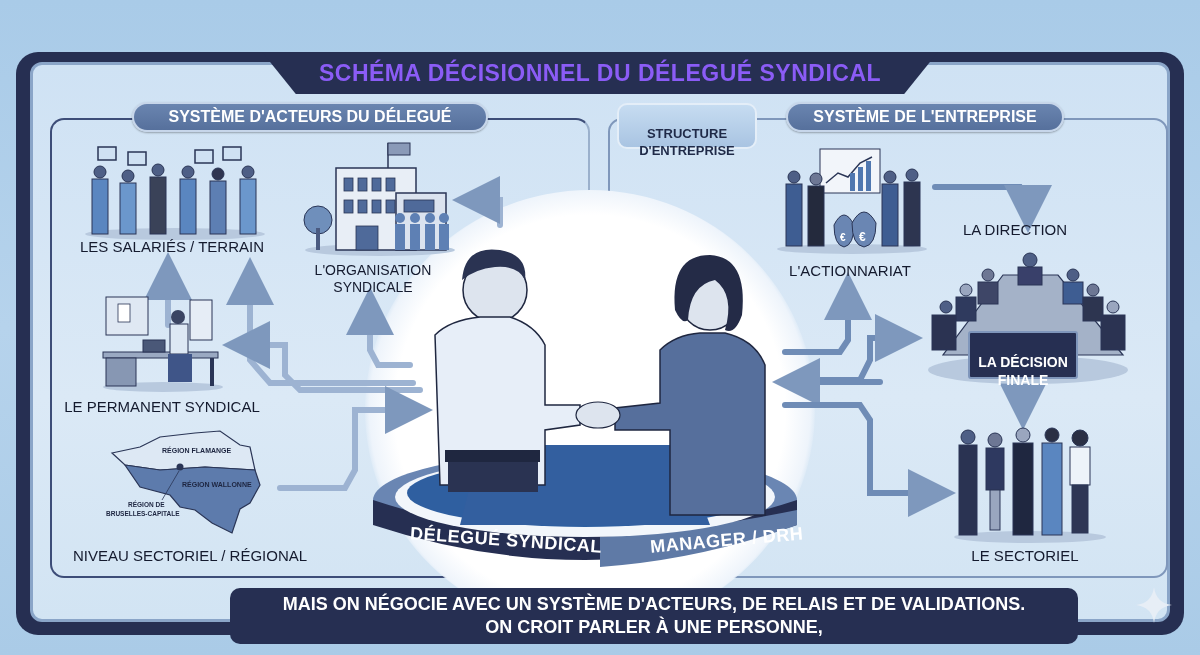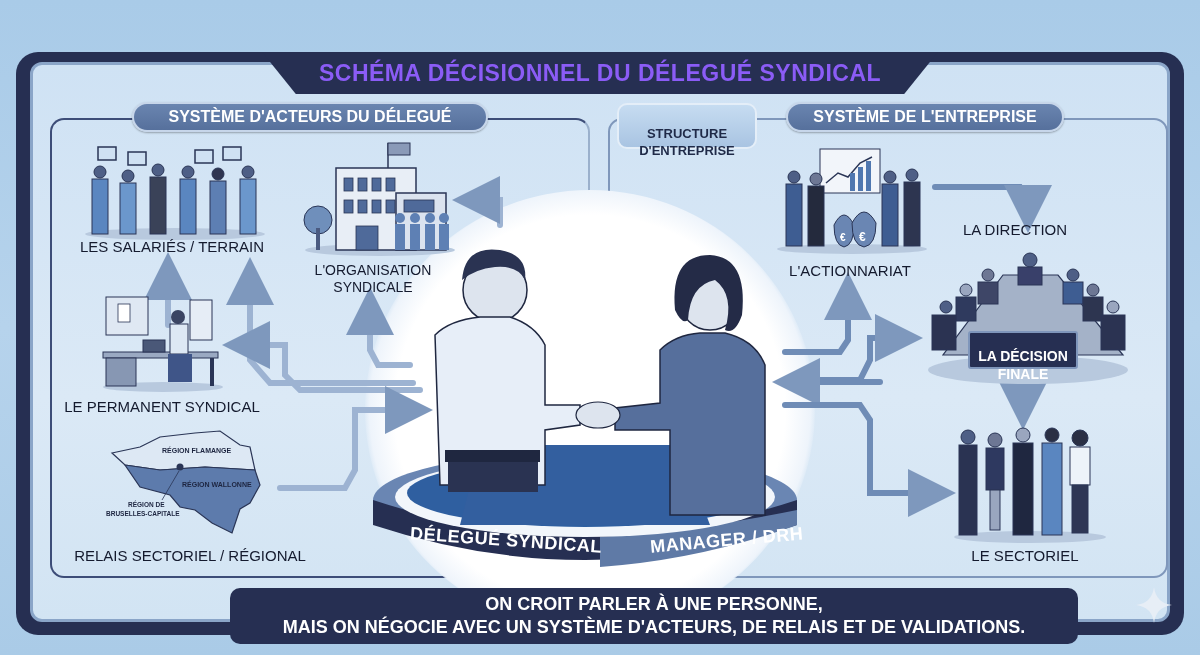--- a/index.html
+++ b/index.html
@@ -190,21 +190,21 @@
 <svg class="illus" style="left:100px;top:425px" width="170" height="120">
   <path d="M12,28 L40,22 L60,12 L95,8 L120,6 L140,20 L150,22 L155,45 L105,42 L60,45 L25,40 Z" fill="#dde8f4" stroke="#2a3556" stroke-width="1.2"></path>
   <path d="M25,40 L60,45 L105,42 L155,45 L160,60 L150,78 L140,84 L132,108 L112,98 L95,85 L80,82 L70,70 L40,62 Z" fill="#5d7bac" stroke="#2a3556" stroke-width="1.2"></path>
   <circle cx="80" cy="42" r="3.5" fill="#2a3556"></circle>
   <line x1="79" y1="46" x2="62" y2="75" stroke="#2a3556" stroke-width="0.8"></line>
   <text x="62" y="28" font-family="Liberation Sans, sans-serif" font-size="7" font-weight="bold" fill="#1d2540">RÉGION FLAMANGE</text>
   <text x="82" y="62" font-family="Liberation Sans, sans-serif" font-size="7" font-weight="bold" fill="#1d2540">RÉGION WALLONNE</text>
   <text x="28" y="82" font-family="Liberation Sans, sans-serif" font-size="6.5" font-weight="bold" fill="#1d2540">RÉGION DE</text>
   <text x="6" y="91" font-family="Liberation Sans, sans-serif" font-size="6.5" font-weight="bold" fill="#1d2540">BRUSELLES-CAPITALE</text>
 </svg>
-<div class="label" style="left:70px;top:547px;width:240px;font-size:15px">RELAIS SECTORIEL / RÉGIONAL</div>
+<div class="label" style="left:70px;top:547px;width:240px;font-size:15px">NIVEAU SECTORIEL / RÉGIONAL</div>
 
 <svg class="illus" style="left:772px;top:145px" width="160" height="110">
   <ellipse cx="80" cy="104" rx="75" ry="5" fill="#b8c9de"></ellipse>
   <rect x="48" y="4" width="60" height="44" fill="#f2f5fa" stroke="#2a3556"></rect>
   <polyline points="54,38 66,28 76,32 88,18 100,12" fill="none" stroke="#2a3556" stroke-width="1.5"></polyline>
   <g fill="#4f77b0">
       <rect x="78" y="28" width="5" height="18"></rect>
       <rect x="86" y="22" width="5" height="24"></rect>
       <rect x="94" y="16" width="5" height="30"></rect>
     </g>
@@ -242,21 +242,21 @@
     <circle cx="28" cy="62" r="6" fill="#4e5f86"></circle>
       <rect x="14" y="70" width="24" height="35" fill="#2b3352"></rect>
     <circle cx="155" cy="30" r="6" fill="#4e5f86"></circle>
       <rect x="145" y="37" width="20" height="22" fill="#3e5d92"></rect>
     <circle cx="175" cy="45" r="6" fill="#6d7794"></circle>
       <rect x="165" y="52" width="20" height="24" fill="#2d3550"></rect>
     <circle cx="195" cy="62" r="6" fill="#9aa6bf"></circle>
       <rect x="183" y="70" width="24" height="35" fill="#2b3352"></rect>
   </g>
 </svg>
-<div style="position:absolute;left:968px;top:331px;width:110px;height:38px;background:#262f52;border:2px solid #7f96bb;border-radius:3px;color:#fff;font-weight:bold;font-size:14px;text-align:center;line-height:18px;padding-top:14px;">
+<div style="position:absolute;left:968px;top:331px;width:110px;height:48px;background:#262f52;border:2px solid #7f96bb;border-radius:3px;color:#fff;font-weight:bold;font-size:14px;text-align:center;line-height:18px;padding-top:20px;">
   <div>LA DÉCISION</div>
   <div>FINALE</div>
 </div>
 
 <svg class="illus" style="left:950px;top:425px" width="160" height="120">
   <ellipse cx="80" cy="112" rx="76" ry="6" fill="#b8c9de"></ellipse>
   <g stroke="#2a3556">
     <circle cx="18" cy="12" r="7" fill="#4e5f86"></circle>
       <rect x="9" y="20" width="18" height="90" fill="#2a3352"></rect>
     <circle cx="45" cy="15" r="7" fill="#6d7794"></circle>
@@ -292,19 +292,19 @@
   <circle cx="340" cy="75" r="30" fill="#dde4ee" stroke="#1f2740" stroke-width="1.5"></circle>
   <path d="M305,85 Q300,30 340,30 Q378,32 372,90 Q365,110 355,105 Q365,70 345,55 Q320,60 318,95 Q312,100 305,85 Z" fill="#242b47"></path>
   <path d="M290,125 Q305,110 330,108 L355,108 Q385,115 395,140 L395,290 L300,290 L300,205 L245,205 L245,183 L290,178 Z" fill="#566f9c" stroke="#1f2740" stroke-width="1.5"></path>
 
   <ellipse cx="228" cy="190" rx="22" ry="13" fill="#dde4ee" stroke="#1f2740" stroke-width="1.2"></ellipse>
 </svg>
 <div class="platform-text" style="left:410px;top:530px;transform:rotate(4deg);">DÉLEGUÉ SYNDICAL</div>
 <div class="platform-text" style="left:650px;top:530px;transform:rotate(-5deg);">MANAGER / DRH</div>
 
 <div class="bottom-banner">
+  <div>MAIS ON NÉGOCIE AVEC UN SYSTÈME D'ACTEURS, DE RELAIS ET DE VALIDATIONS.</div>
   <div>ON CROIT PARLER À UNE PERSONNE,</div>
-  <div>MAIS ON NÉGOCIE AVEC UN SYSTÈME D'ACTEURS, DE RELAIS ET DE VALIDATIONS.</div>
 </div>
 
 <svg class="sparkle" width="40" height="40">
   <path d="M20,2 Q22,18 38,20 Q22,22 20,38 Q18,22 2,20 Q18,18 20,2 Z" fill="#e9eef6" opacity="0.9"></path>
 </svg>
 
 </body></html>

